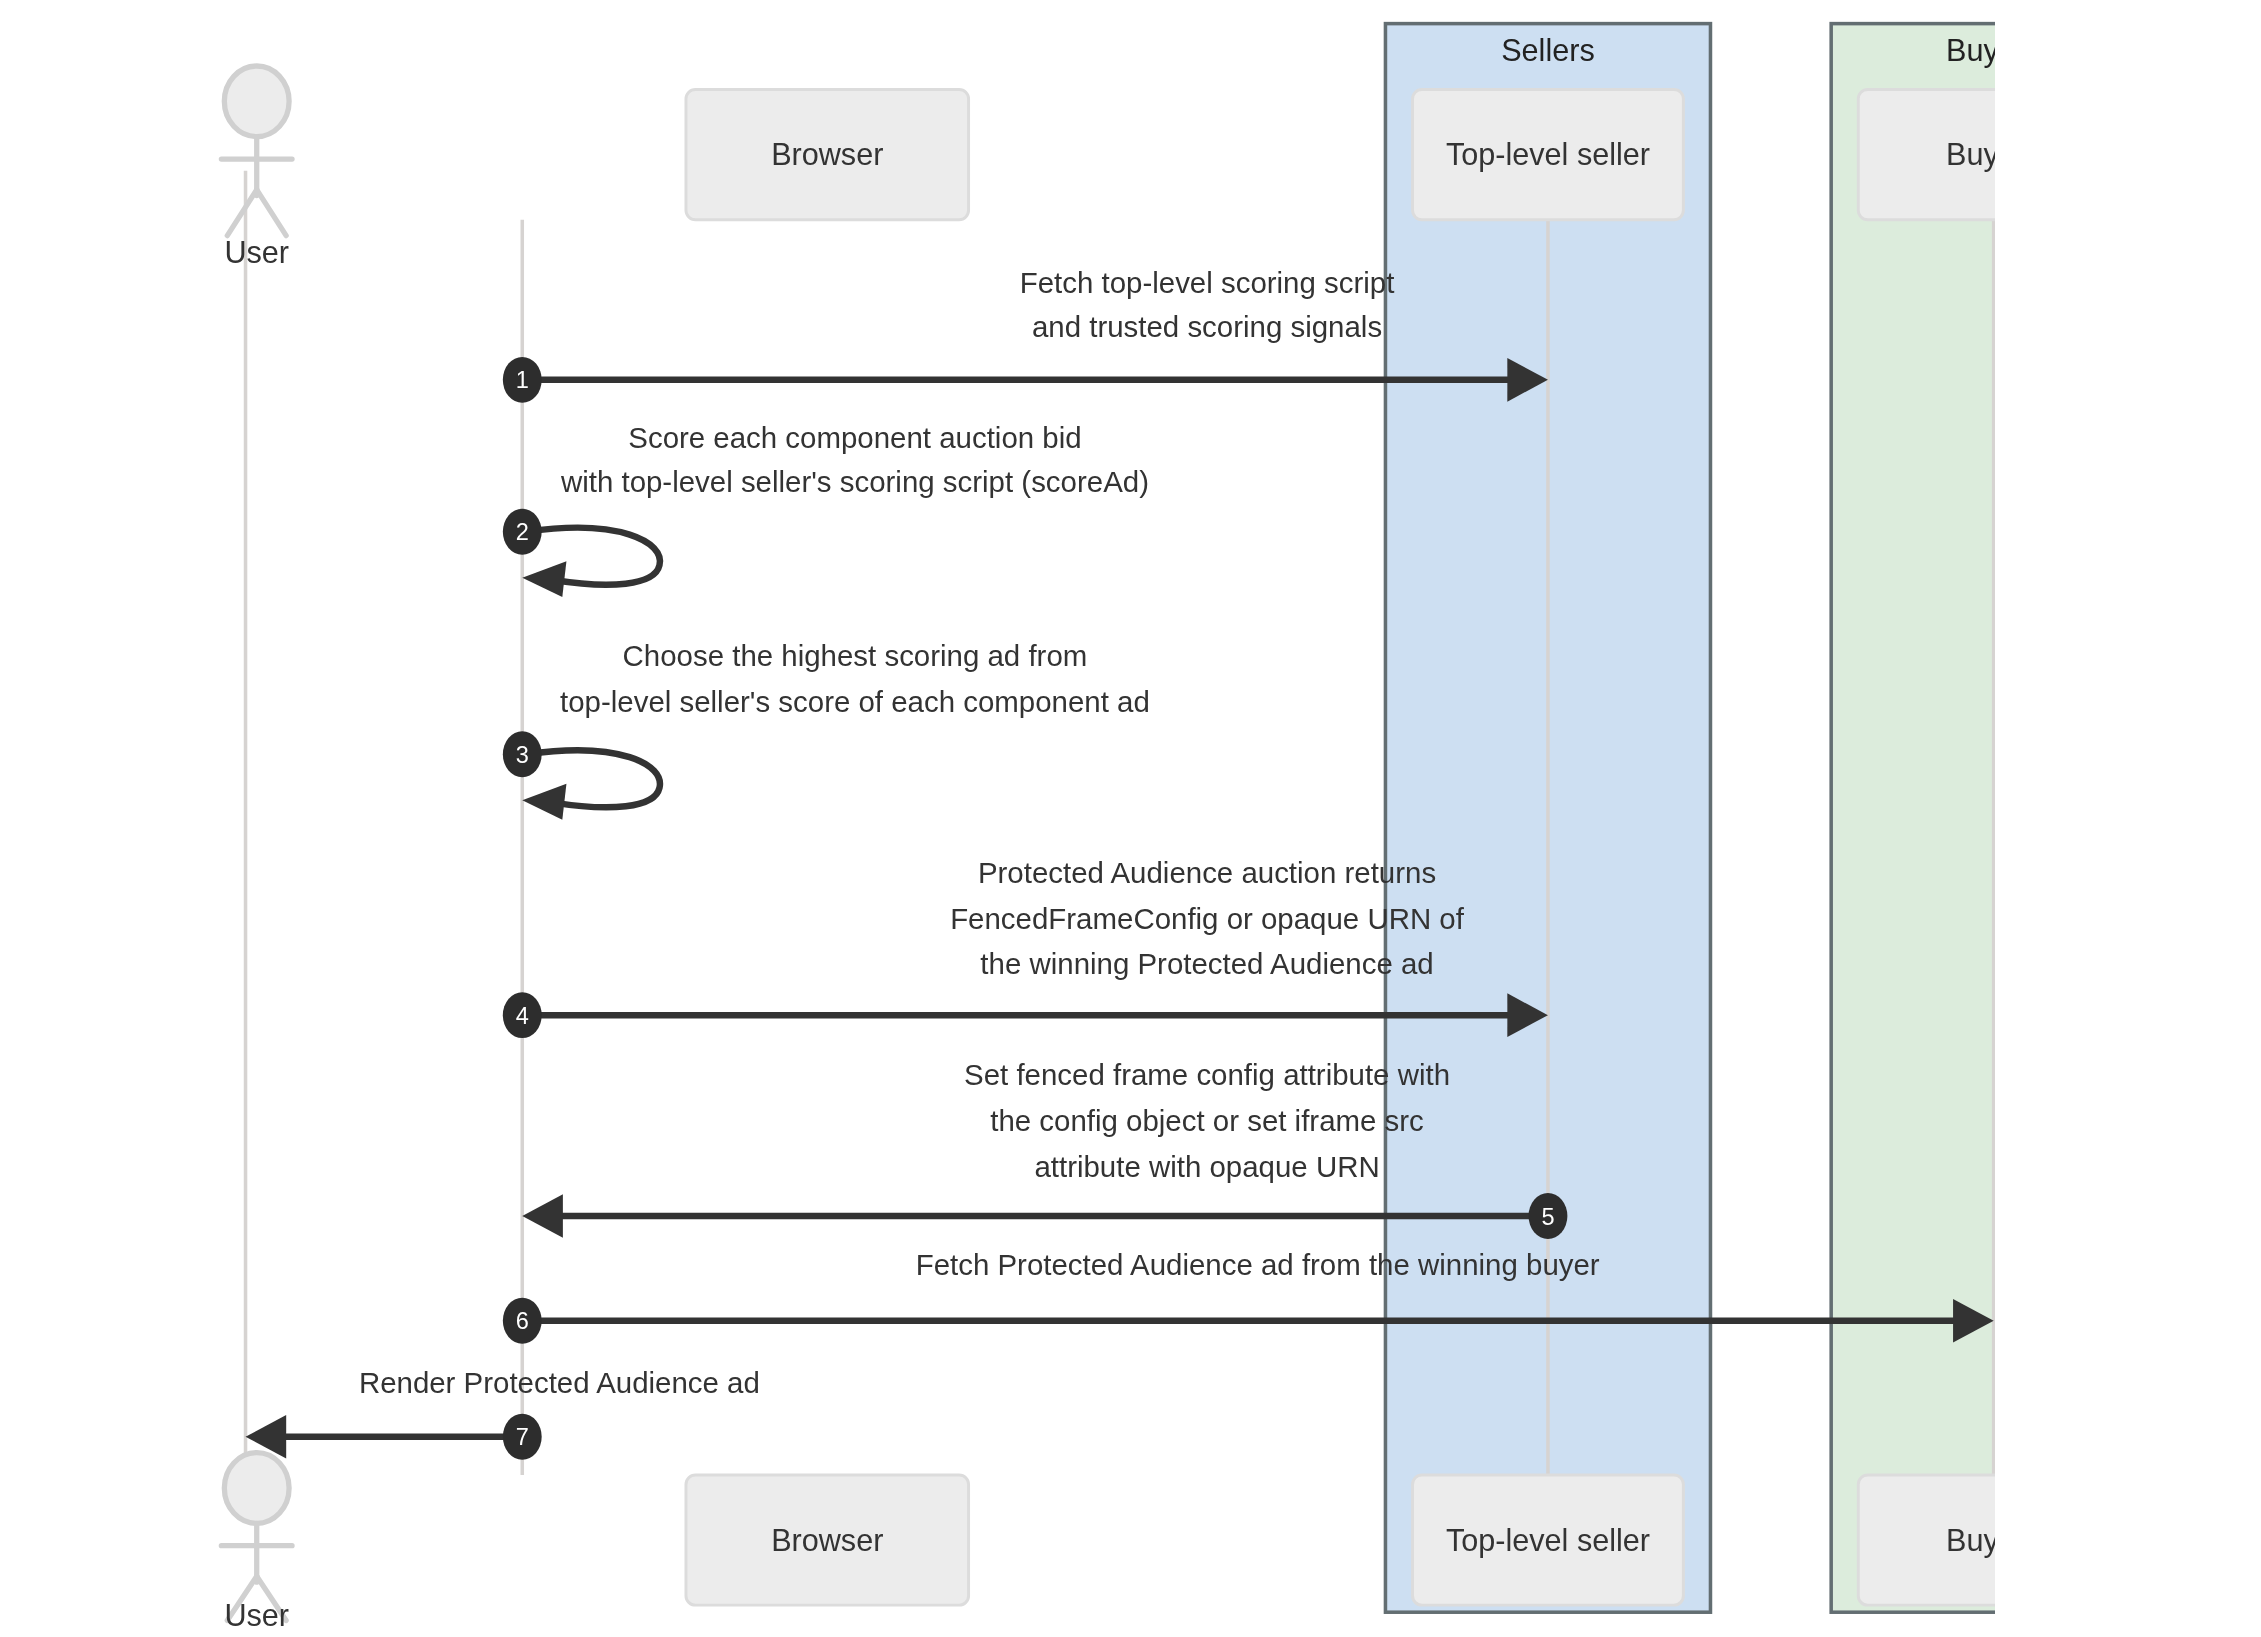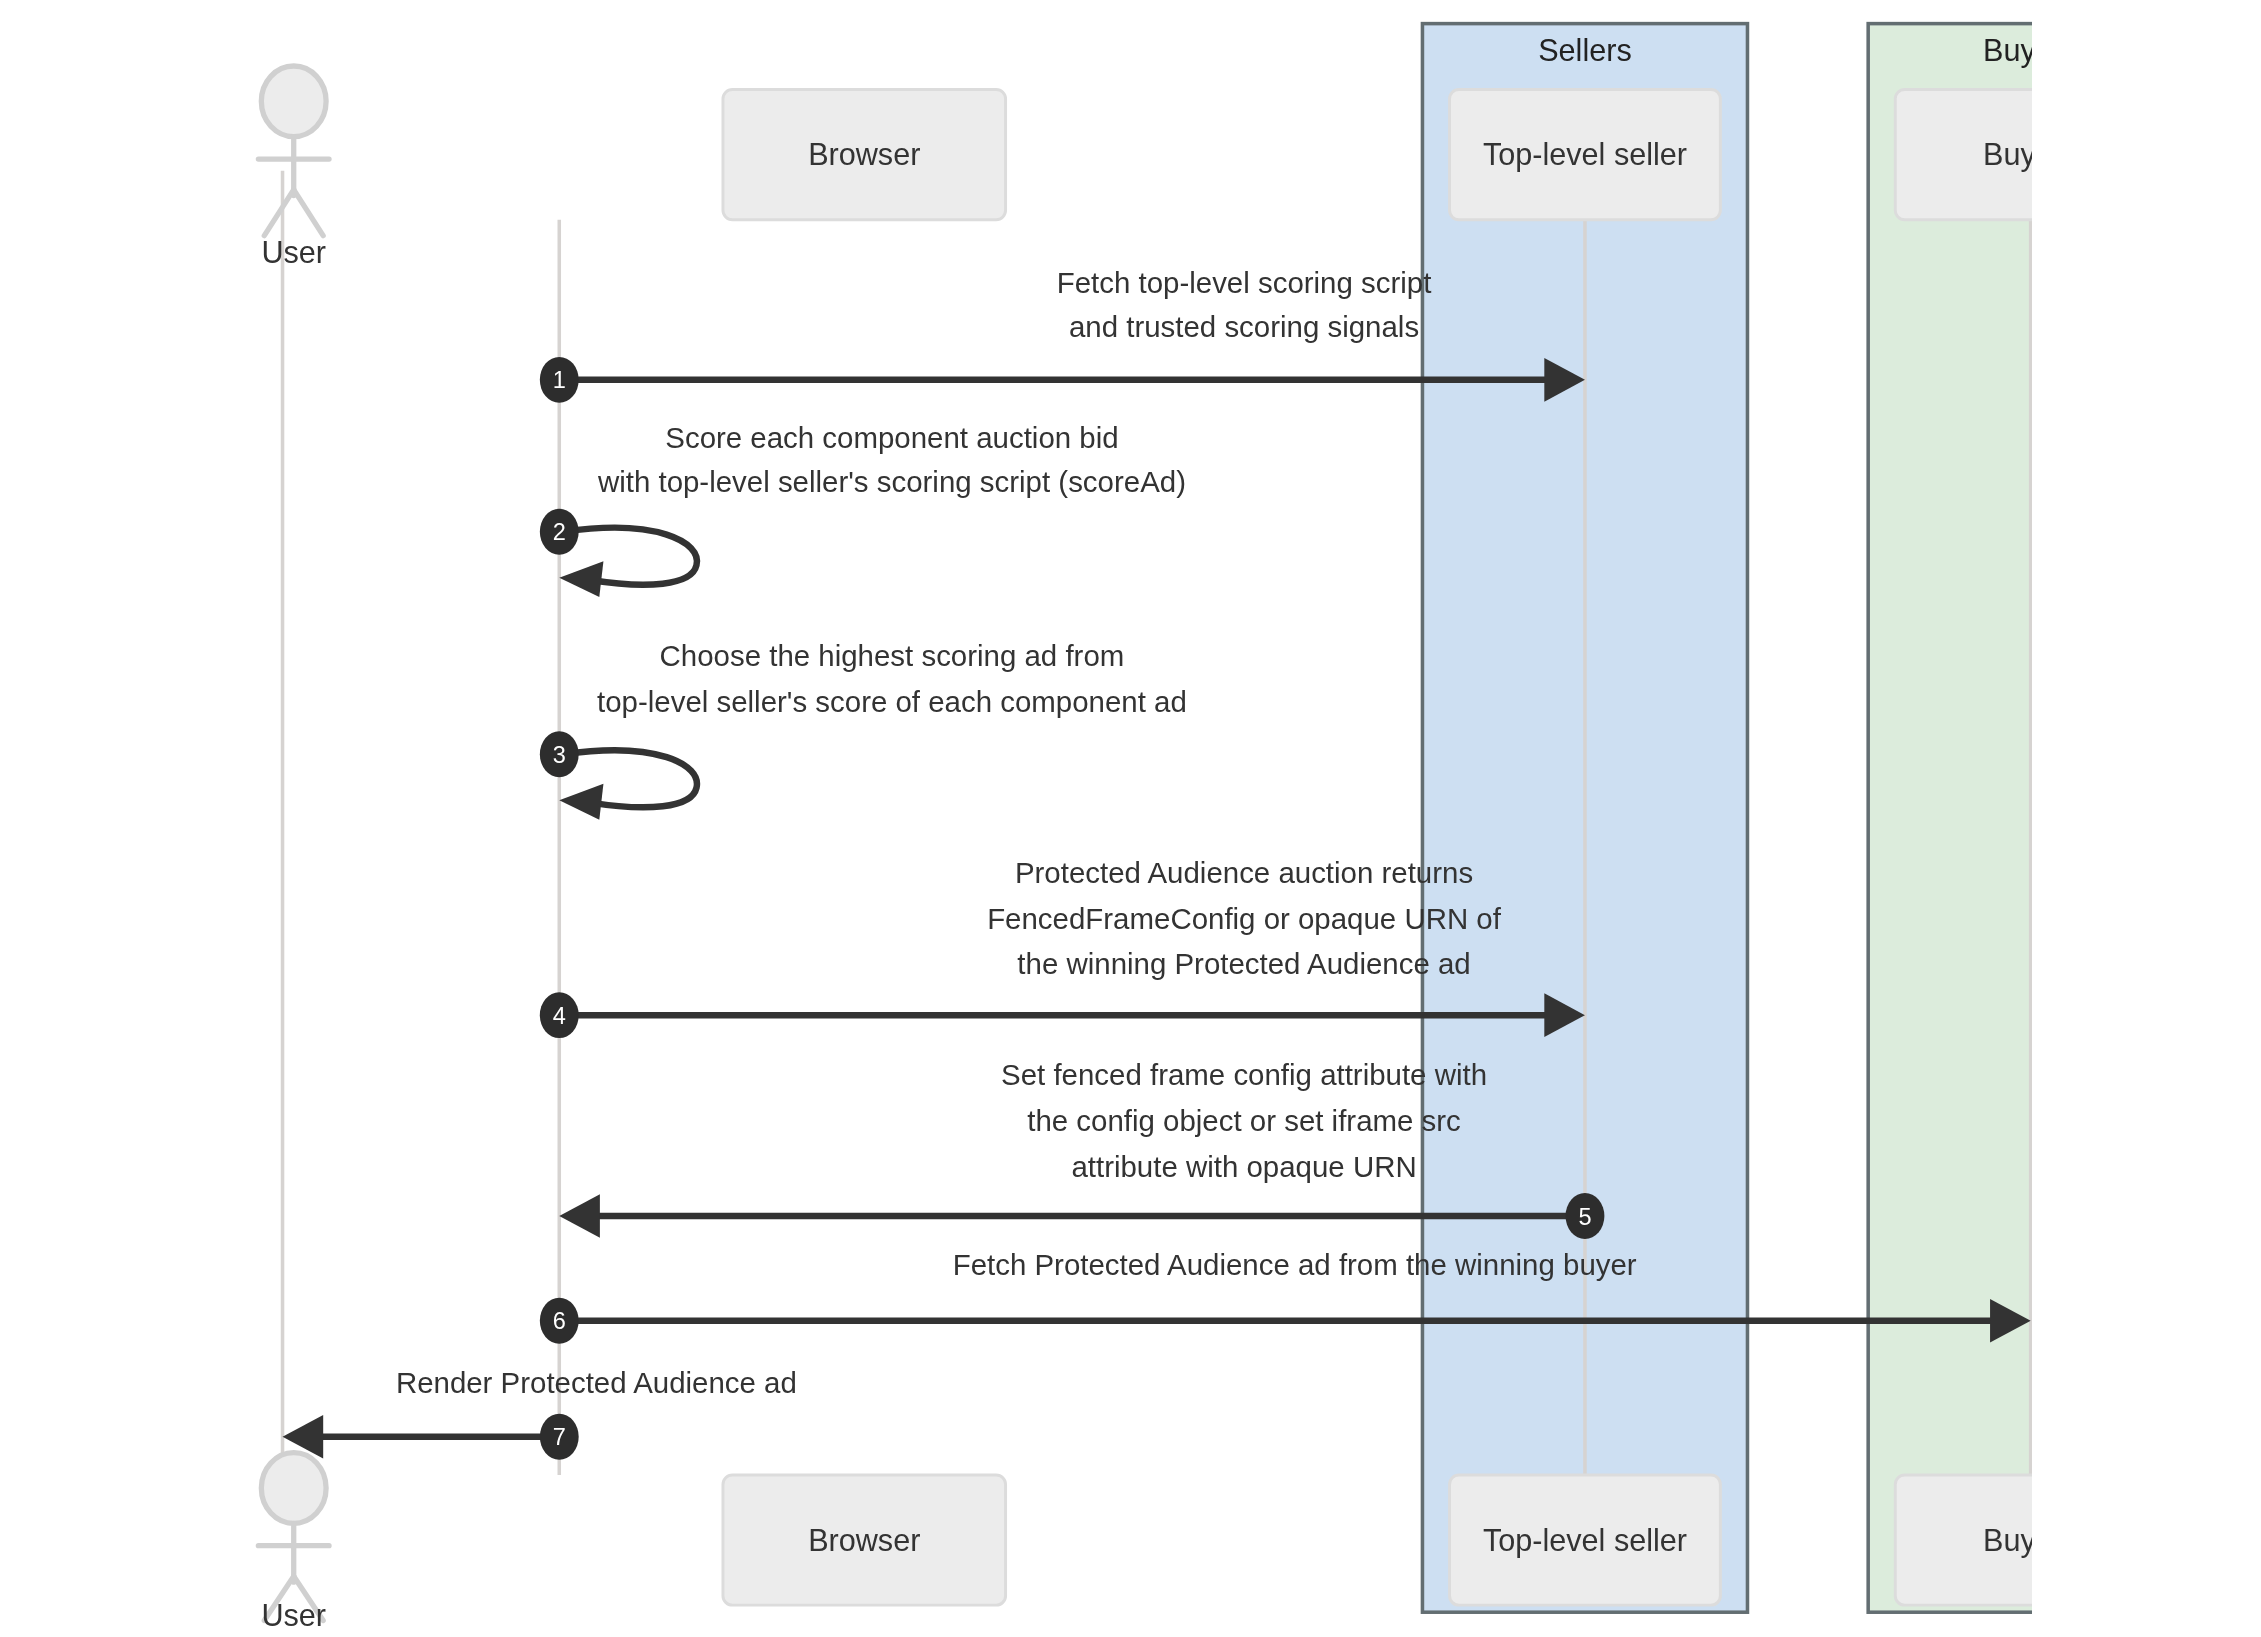--- a/index.html
+++ b/index.html
@@ -11,21 +11,20 @@
   body {
     font-family: "Liberation Sans", sans-serif;
     -webkit-font-smoothing: antialiased;
   }
   #diagram-root {
     position: relative;
     width: 1995px;
     height: 1637px;
     background: #ffffff;
     overflow: hidden;
-    margin-left: 37px;
   }
   #diagram-svg {
     position: absolute;
     top: 0;
     left: 0;
     width: 2261px;
     height: 1637px;
   }
   
   .grp-title {

